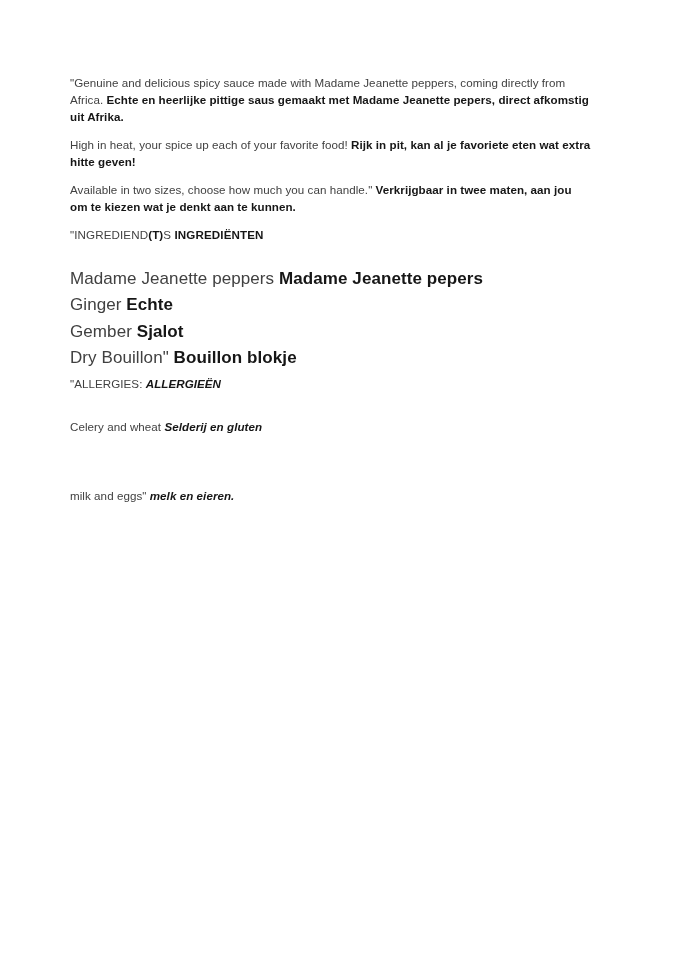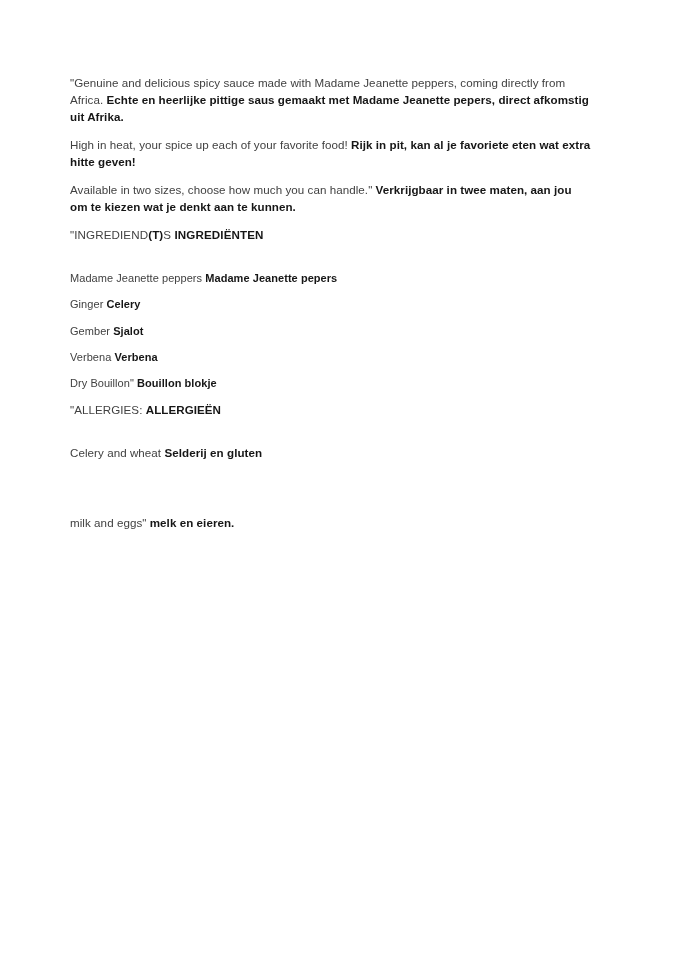--- a/index.html
+++ b/index.html
@@ -66,41 +66,42 @@
   .spacer-sm { height: 26px; }
   .spacer-md { height: 27px; }
   .spacer-lg { height: 26px; }
 
   .ingredient-list {
     margin: 0;
     padding: 0;
     list-style: none;
   }
   .ingredient-item {
-    font-size: 11px;
+    font-size: 17px;
     line-height: 17.2px;
     color: #414141;
     margin: 0 0 9px 0;
     letter-spacing: 0.005em;
   }
   .ingredient-item .nl {
     font-weight: bold;
     color: #161616;
   }
 
   .allergy-line {
     font-size: 11.6px;
     line-height: 17.2px;
     color: #414141;
     margin: 0;
     letter-spacing: 0.005em;
   }
   .allergy-line .nl {
     font-weight: bold;
     color: #161616;
+    font-style: italic;
   }
 
   .en { font-weight: normal; color: #414141; }
 </style>
 </head>
 <body>
 
 <div id="page">
   <div id="content">
 
@@ -109,23 +110,22 @@
     <p class="para"><span class="en">High in heat, your spice up each of your favorite food! </span><span class="nl">Rijk in pit, kan al je favoriete eten wat extra hitte geven!</span></p>
 
     <p class="para"><span class="en">Available in two sizes, choose how much you can handle." </span><span class="nl">Verkrijgbaar in twee maten, aan jou om te kiezen wat je denkt aan te kunnen.</span></p>
 
     <p class="heading-line"><span class="en">"INGREDIEND</span><b>(T)</b><span class="en">S </span><span class="nl">INGREDIËNTEN</span></p>
 
     <div class="spacer-md"></div>
 
     <ul class="ingredient-list">
       <li class="ingredient-item"><span class="en">Madame Jeanette peppers </span><span class="nl">Madame Jeanette pepers</span></li>
-      <li class="ingredient-item"><span class="en">Ginger </span><span class="nl">Celery</span></li>
+      <li class="ingredient-item"><span class="en">Ginger </span><span class="nl">Echte</span></li>
       <li class="ingredient-item"><span class="en">Gember </span><span class="nl">Sjalot</span></li>
-      <li class="ingredient-item"><span class="en">Verbena </span><span class="nl">Verbena</span></li>
       <li class="ingredient-item"><span class="en">Dry Bouillon" </span><span class="nl">Bouillon blokje</span></li>
     </ul>
 
     <p class="allergy-line"><span class="en">"ALLERGIES: </span><span class="nl">ALLERGIEËN</span></p>
 
     <div class="spacer-lg"></div>
 
     <p class="allergy-line"><span class="en">Celery and wheat </span><span class="nl">Selderij en gluten</span></p>
 
     <div class="spacer-lg"></div>

